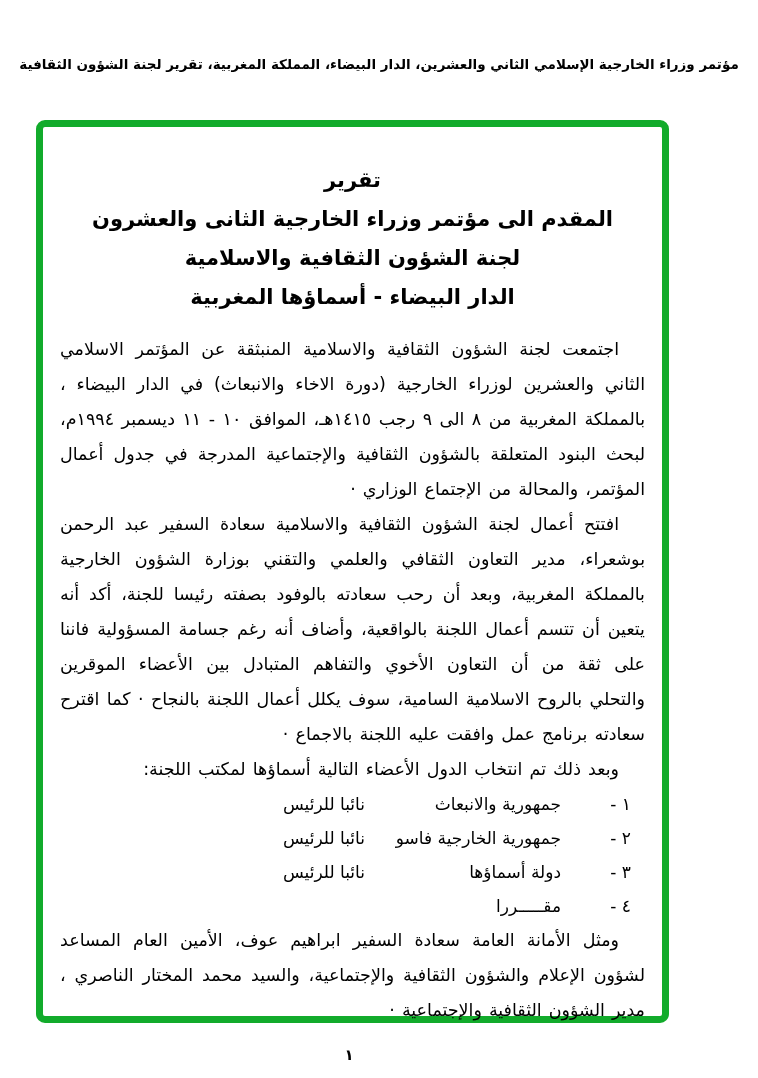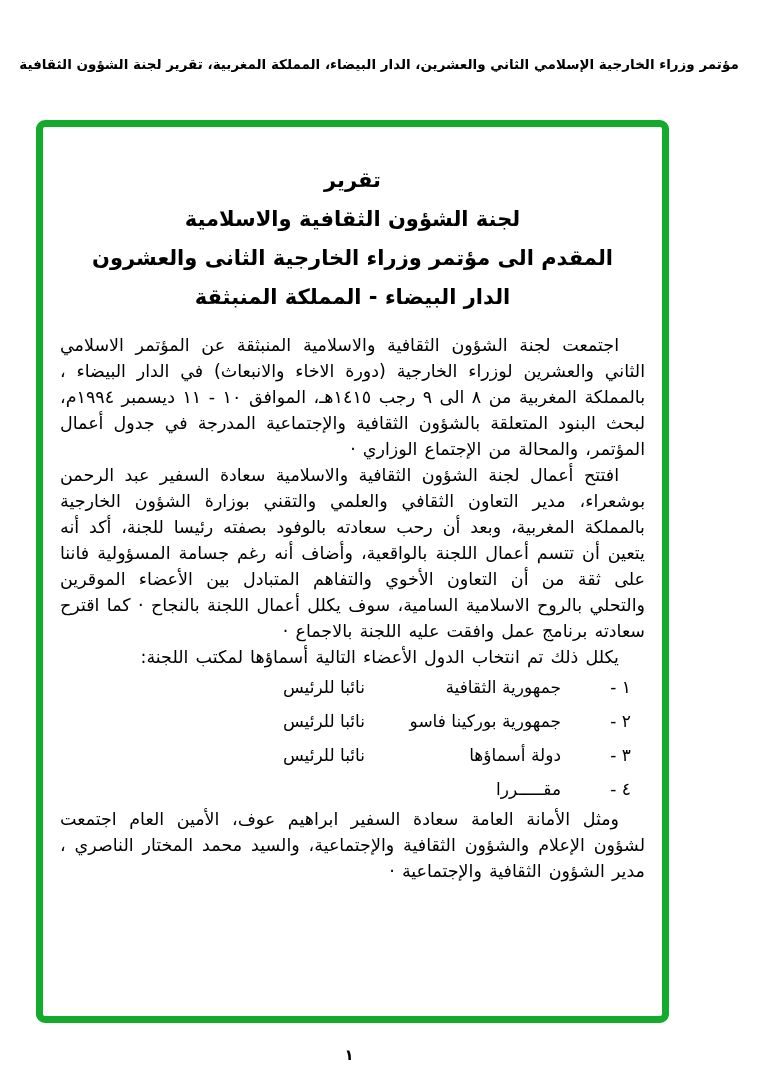--- a/index.html
+++ b/index.html
@@ -11,21 +11,21 @@
   .header-line1{font-size:13.5px;font-weight:bold;letter-spacing:0;white-space:nowrap;}
   .header-line2{font-size:11px;font-weight:bold;margin-top:9px;}
   .frame{
     position:absolute;left:36px;top:120px;width:633px;height:903px;
     border:7px solid #12ab2b;border-radius:9px;box-sizing:border-box;background:#fff;
   }
   .content{direction:rtl;padding:34px 17px 0 17px;}
   .title-block{text-align:center;font-weight:bold;font-size:21px;line-height:39px;margin-bottom:15px;}
   .title-line{white-space:nowrap;}
   .body-text p{
-    margin:0;font-size:17.5px;line-height:26px;text-align:justify;
+    margin:0;font-size:17.5px;line-height:35px;text-align:justify;
     text-indent:26px;word-spacing:1.5px;
   }
   .member-list{margin:0 14px 0 0;}
   .member-row{display:flex;align-items:center;height:34px;font-size:17px;direction:rtl;}
   .member-num{width:70px;flex:0 0 auto;}
   .member-country{width:196px;flex:0 0 auto;}
   .member-role{width:100px;flex:0 0 auto;}
   .page-number{
     position:absolute;bottom:14px;left:0;right:60px;text-align:center;
     font-size:15px;font-weight:bold;direction:rtl;
@@ -38,55 +38,55 @@
 
   <div class="header">
     <div class="header-line1">مؤتمر وزراء الخارجية الإسلامي الثاني والعشرين، الدار البيضاء، المملكة المغربية،  تقرير لجنة الشؤون الثقافية</div>
   </div>
 
   <div class="frame" style="border-color: rgb(18, 171, 43);">
     <div class="content">
 
       <div class="title-block">
         <div class="title-line">تقرير</div>
+        <div class="title-line">المقدم الى مؤتمر وزراء الخارجية الثانى والعشرون</div>
         <div class="title-line">لجنة الشؤون الثقافية والاسلامية</div>
-        <div class="title-line">المقدم الى مؤتمر وزراء الخارجية الثانى والعشرون</div>
-        <div class="title-line">الدار البيضاء - المملكة المنبثقة</div>
+        <div class="title-line">الدار البيضاء - أسماؤها المغربية</div>
       </div>
 
       <div class="body-text">
         <p>اجتمعت لجنة الشؤون الثقافية والاسلامية المنبثقة عن المؤتمر الاسلامي الثاني والعشرين لوزراء الخارجية (دورة الاخاء والانبعاث) في الدار البيضاء ، بالمملكة المغربية من ٨ الى ٩ رجب ١٤١٥هـ، الموافق ١٠ - ١١ ديسمبر ١٩٩٤م، لبحث البنود المتعلقة بالشؤون الثقافية والإجتماعية المدرجة في جدول أعمال المؤتمر، والمحالة من الإجتماع الوزاري ·</p>
         <p>افتتح أعمال لجنة الشؤون الثقافية والاسلامية سعادة السفير عبد الرحمن بوشعراء، مدير التعاون الثقافي والعلمي والتقني بوزارة الشؤون الخارجية بالمملكة المغربية، وبعد أن رحب سعادته بالوفود بصفته رئيسا للجنة، أكد أنه يتعين أن تتسم أعمال اللجنة بالواقعية، وأضاف أنه رغم جسامة المسؤولية فاننا على ثقة من أن التعاون الأخوي والتفاهم المتبادل بين الأعضاء الموقرين والتحلي بالروح الاسلامية السامية، سوف يكلل أعمال اللجنة بالنجاح · كما اقترح سعادته برنامج عمل وافقت عليه اللجنة بالاجماع ·</p>
-        <p>يكلل ذلك تم انتخاب الدول الأعضاء التالية أسماؤها لمكتب اللجنة:</p>
+        <p>وبعد ذلك تم انتخاب الدول الأعضاء التالية أسماؤها لمكتب اللجنة:</p>
       </div>
 
       <div class="member-list">
         <div class="member-row">
           <span class="member-num">١ -</span>
-          <span class="member-country">جمهورية الثقافية</span>
+          <span class="member-country">جمهورية والانبعاث</span>
           <span class="member-role">نائبا للرئيس</span>
         </div>
         <div class="member-row">
           <span class="member-num">٢ -</span>
-          <span class="member-country">جمهورية بوركينا فاسو</span>
+          <span class="member-country">جمهورية الخارجية فاسو</span>
           <span class="member-role">نائبا للرئيس</span>
         </div>
         <div class="member-row">
           <span class="member-num">٣ -</span>
           <span class="member-country">دولة أسماؤها</span>
           <span class="member-role">نائبا للرئيس</span>
         </div>
         <div class="member-row">
           <span class="member-num">٤ -</span>
           <span class="member-role">مقـــــررا</span>
         </div>
       </div>
 
       <div class="body-text">
-        <p>ومثل الأمانة العامة سعادة السفير ابراهيم عوف، الأمين العام اجتمعت  لشؤون الإعلام والشؤون الثقافية والإجتماعية، والسيد محمد المختار الناصري ، مدير الشؤون الثقافية والإجتماعية ·</p>
+        <p>ومثل الأمانة العامة سعادة السفير ابراهيم عوف، الأمين العام المساعد  لشؤون الإعلام والشؤون الثقافية والإجتماعية، والسيد محمد المختار الناصري ، مدير الشؤون الثقافية والإجتماعية ·</p>
       </div>
 
     </div>
   </div>
 
   <div class="page-number">١</div>
 
 </div>
 
 </body></html>

